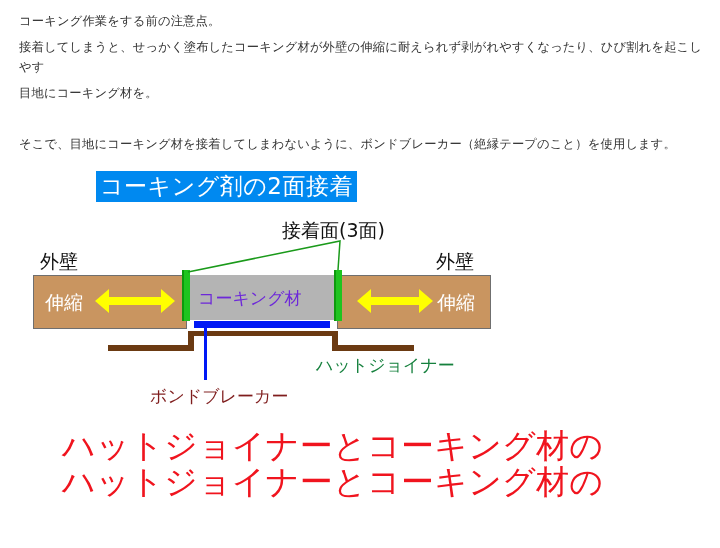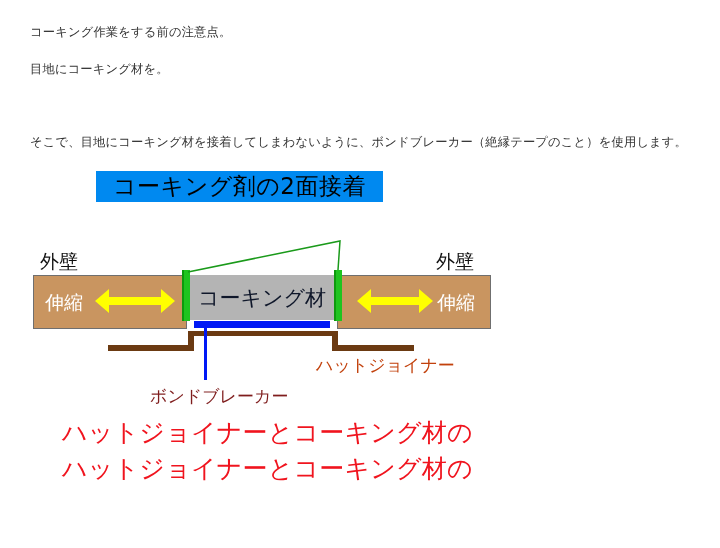--- a/index.html
+++ b/index.html
@@ -1,59 +1,61 @@
 <!DOCTYPE html>
 <html><head>
   <meta charset="utf-8">
   <style>
     * { margin: 0; padding: 0; box-sizing: border-box; }
     html, body { width: 720px; height: 548px; background: #ffffff; overflow: hidden; }
     body { position: relative; font-family: "DejaVu Sans", "Liberation Sans", sans-serif; color: #333333; }
 
     .article-text { position: absolute; left: 14px; top: 6px; width: 700px; font-size: 12.3px; line-height: 20.5px; color: #333; letter-spacing: 0.15px; }
-    .article-text p { margin: 16px; }
+    .article-text p { margin: 5px; }
     .article-text .gap { height: 20.5px; }
 
     .figure { position: absolute; left: 0; top: 150px; width: 720px; height: 398px; }
     .abs { position: absolute; }
 
-    .title-banner { left: 96px; top: 21px; width: 287px; height: 31px; background: #0089f0; color: #000000; font-size: 23px; line-height: 31px; text-align: center; letter-spacing: 0.5px; }
+    .title-banner { left: 96px; top: 21px; width: 261px; height: 31px; background: #0089f0; color: #ffffff; font-size: 23px; line-height: 31px; text-align: center; letter-spacing: 0.5px; }
 
     .label-black { color: #111; font-size: 19px; line-height: 22px; white-space: nowrap; }
 
     .wall { background: #c99560; border: 1px solid #6f6f6f; }
     .wall-text { color: #ffffff; font-size: 19px; line-height: 22px; white-space: nowrap; }
 
     .caulk { background: #b4b4b4; }
-    .caulk-text { color: #0f172a; font-size: 21px; line-height: 22px; white-space: nowrap; }
+    .caulk-text { color: #6d28d9; font-size: 17px; line-height: 22px; white-space: nowrap; }
 
     .green-strip { background: #1fc41f; border-left: 2px solid #0d9a0d; }
     .blue-bar { background: #0018f5; }
     .brown { background: #6b3a12; }
 
     .label-blue { color: #7f1d1d; font-size: 17px; line-height: 20px; white-space: nowrap; }
-    .label-hat { color: #c2410c; font-size: 17px; line-height: 20px; white-space: nowrap; }
+    .label-hat { color: #15803d; font-size: 17px; line-height: 20px; white-space: nowrap; }
 
-    .note-red { left: 62px; top: 265px; color: #f0141e; font-size: 25px; line-height: 36px; white-space: nowrap; letter-spacing: 0.2px; }
+    .note-red { left: 62px; top: 278px; color: #f0141e; font-size: 33px; line-height: 36px; white-space: nowrap; letter-spacing: 0.2px; }
     .note-red div { margin: 0; }
   </style>
 </head>
 <body>
 
 <div class="article-text">
   <p>コーキング作業をする前の注意点。</p>
+  <p>接着してしまうと、せっかく塗布したコーキング材が外壁の伸縮に耐えられず剥がれやすくなったり、ひび割れを起こしやす</p>
   <p>目地にコーキング材を。</p>
   <div class="gap"></div>
   <p>そこで、目地にコーキング材を接着してしまわないように、ボンドブレーカー（絶縁テープのこと）を使用します。</p>
 </div>
 
 <div class="figure">
 
   <div class="abs title-banner">コーキング剤の2面接着</div>
 
+  <div class="abs label-black" style="left:282px; top:69px;">接着面(3面)</div>
 
   <div class="abs label-black" style="left:40px; top:100px;">外壁</div>
   <div class="abs label-black" style="left:436px; top:100px;">外壁</div>
 
   <div class="abs brown" style="left:108px; top:195px; width:85px; height:6px;"></div>
   <div class="abs brown" style="left:188px; top:181px; width:6px; height:20px;"></div>
   <div class="abs brown" style="left:188px; top:181px; width:149px; height:5px;"></div>
   <div class="abs brown" style="left:332px; top:181px; width:6px; height:20px;"></div>
   <div class="abs brown" style="left:332px; top:195px; width:82px; height:6px;"></div>
 

